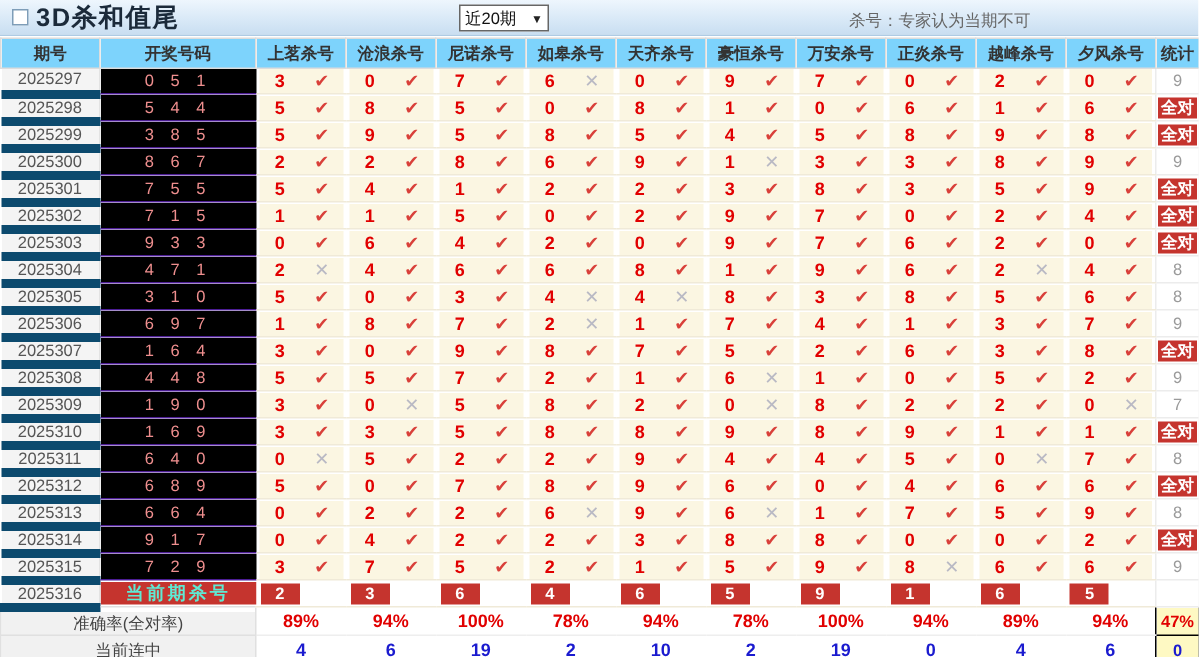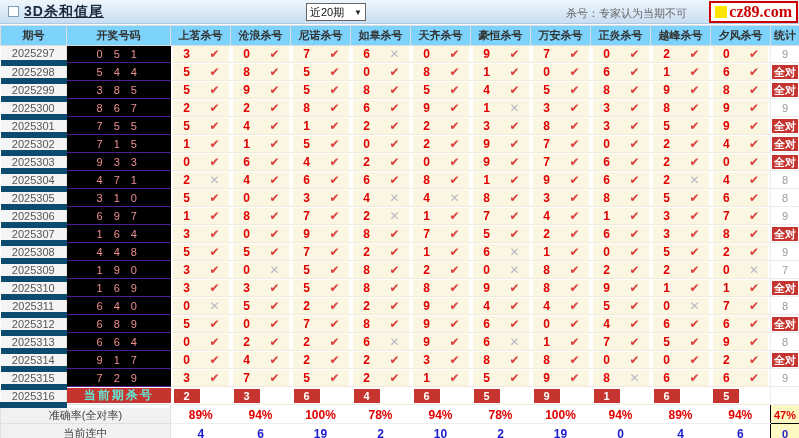--- a/index.html
+++ b/index.html
@@ -4,21 +4,21 @@
 <style>
   * { margin:0; padding:0; box-sizing:border-box; }
   html,body { width:799px; height:438px; overflow:hidden;
     font-family:"Liberation Sans","DejaVu Sans",sans-serif; background:#fff; }
 
   
   .topbar { position:relative; height:24px; width:799px;
     background:linear-gradient(to bottom,#eef6fd 0%,#d9e9f7 55%,#c9def1 100%);
     border-bottom:1px solid #aecbe4; display:flex; align-items:center; }
   .chk { width:11px; height:11px; background:#fff; border:1px solid #7e9db8; margin:0 5px 0 8px; }
-  .title { font-size:14px; font-weight:bold; color:#1b2a3a; letter-spacing:1px;text-decoration:underline; }
+  .title { font-size:17px; font-weight:bold; color:#1b2a3a; letter-spacing:1px; }
   .rangebox { position:absolute; left:306px; top:3px; height:18px; width:60px;
     background:#fff; border:1px solid #666; font-size:11px; color:#111;
     display:flex; align-items:center; justify-content:space-between; padding:0 3px; }
   .rangebox .arrow { font-size:8px; color:#222; }
   .note { position:absolute; right:112px; top:6px; font-size:11px; color:#666; white-space:nowrap;text-align:right; }
   .logo { position:absolute; right:1px; top:1px; height:22px; background:#fff;
     border:2px solid #c00; display:flex; align-items:center; padding:0 4px; }
   .logo .sq { width:12px; height:12px; background:#ffe400; margin-right:2px; }
   .logo .txt { font-family:"Liberation Serif","DejaVu Serif",serif; font-weight:bold;
     font-size:16px; color:#c00; line-height:1; }
@@ -64,24 +64,20 @@
 <body>
 
 <div class="topbar">
   <span class="chk"></span>
   <span class="title">3D杀和值尾</span>
   <span class="rangebox">
     <span>近20期</span>
     <span class="arrow">▼</span>
   </span>
   <span class="note">杀号：专家认为当期不可</span>
-  <span class="logo">
-    <span class="sq"></span>
-    <span class="txt">cz89.com</span>
-  </span>
 </div>
 
 <table>
   <colgroup>
       <col style="width: 66px;">
       <col style="width: 104px;">
       <col style="width: 60px;">
       <col style="width: 60px;">
       <col style="width: 60px;">
       <col style="width: 60px;">

